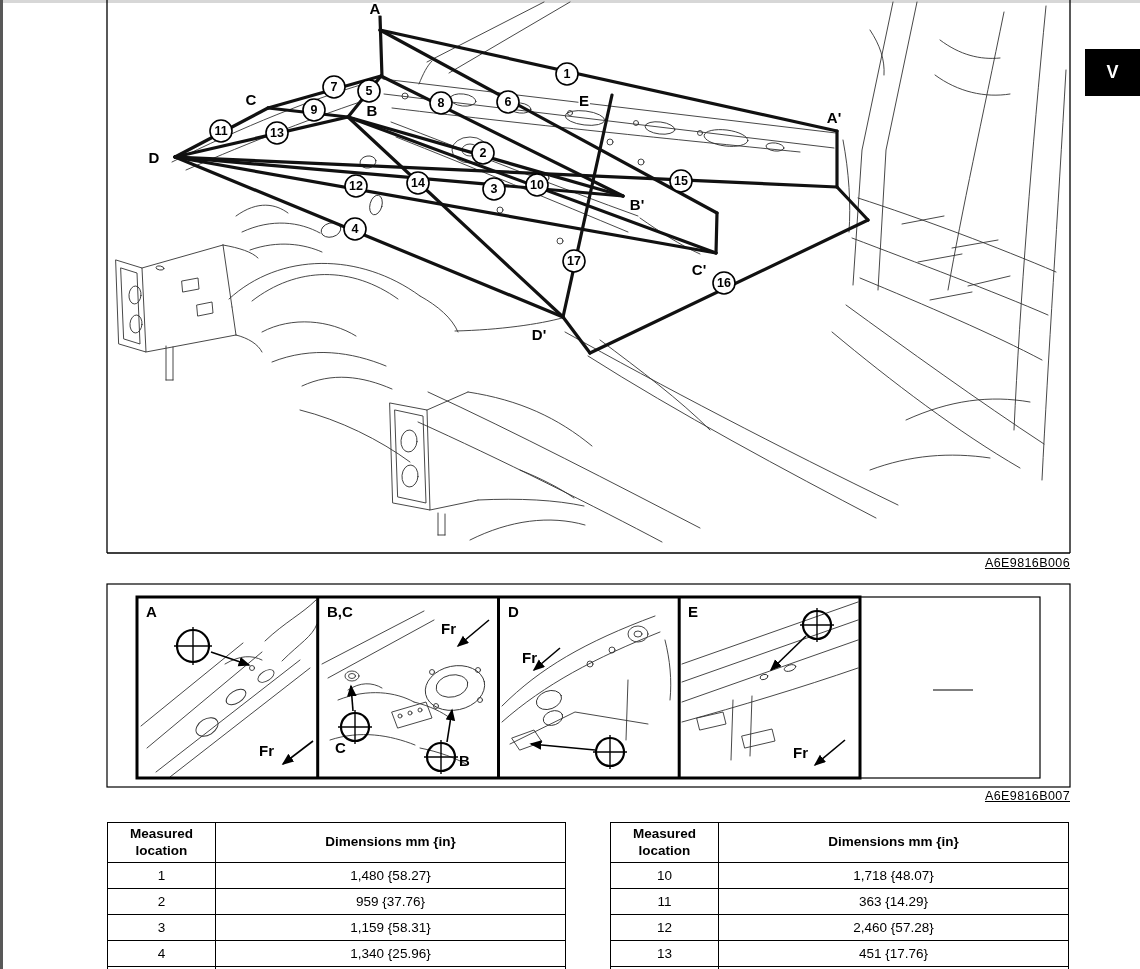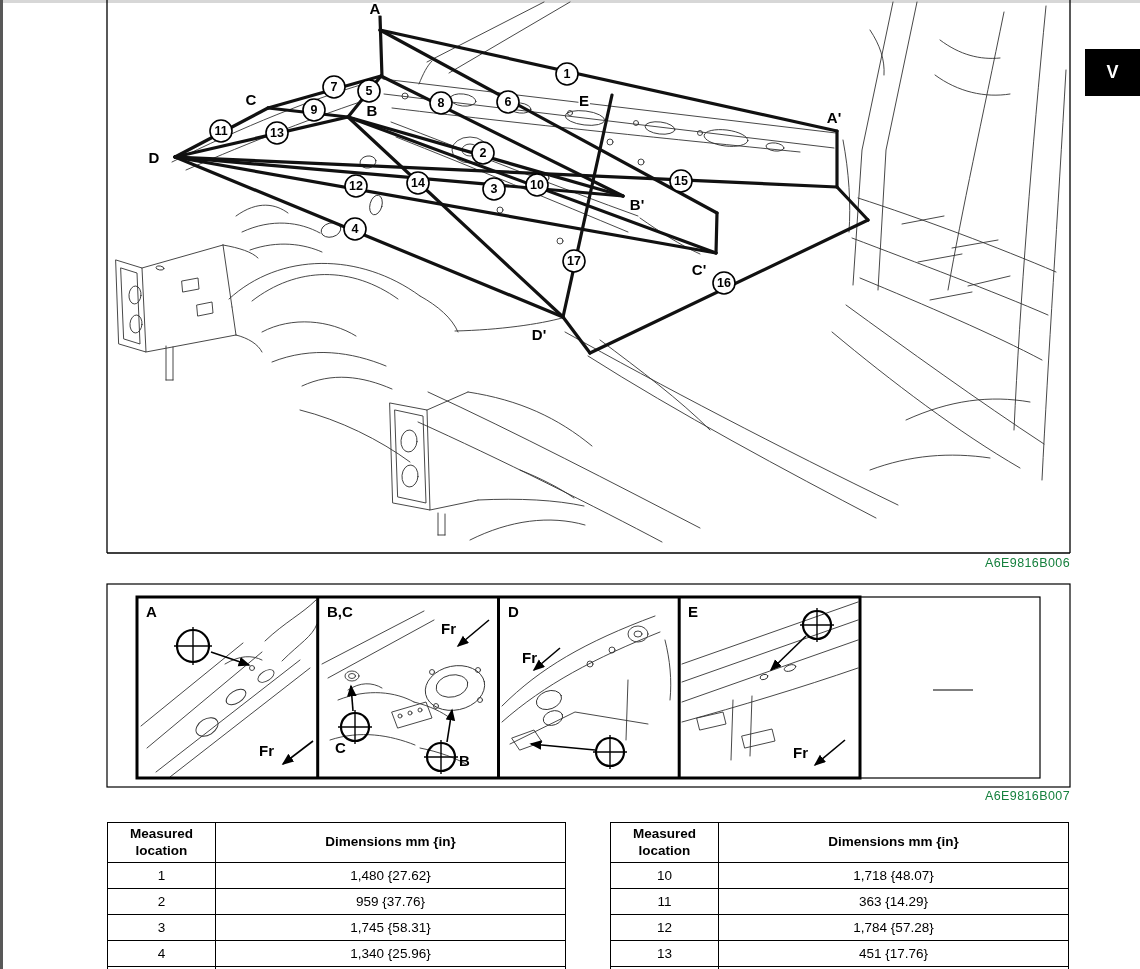--- a/index.html
+++ b/index.html
@@ -1,21 +1,21 @@
 <!DOCTYPE html>
 <html><head>
 <meta charset="utf-8">
 <style>
   html,body{margin:0;padding:0;background:#fff;}
   #page{position:relative;width:1140px;height:969px;overflow:hidden;background:#fff;
         font-family:"Liberation Sans",sans-serif;color:#000;}
   .edge-top{position:absolute;left:0;top:0;width:1140px;height:3px;background:#d7d7d7;}
   .edge-left{position:absolute;left:0;top:0;width:3px;height:969px;background:#585858;}
   #fig-svg{position:absolute;left:0;top:0;}
-  .cap{position:absolute;right:70px;font-size:12.5px;letter-spacing:.4px;color:#15803d;}
+  .cap{position:absolute;right:70px;font-size:12.5px;letter-spacing:.4px;color:#000000;text-decoration:underline;}
   #cap1{top:556px;}
   #cap2{top:789px;}
   .vtab{position:absolute;left:1085px;top:49px;width:55px;height:47px;background:#000;
         color:#fff;font-weight:bold;font-size:18px;display:flex;align-items:center;justify-content:center;}
   .tbl{position:absolute;top:822px;}
   .tbl table{border-collapse:collapse;table-layout:fixed;width:459px;}
   .tbl th,.tbl td{border:1.5px solid #000;text-align:center;font-size:13.5px;
         padding:0;overflow:hidden;white-space:nowrap;}
   .tbl th{font-weight:bold;height:39px;line-height:1.25;white-space:normal;padding:0 6px;}
   .tbl td{height:25px;}
@@ -376,29 +376,29 @@
         </colgroup>
         <thead>
           <tr>
             <th>Measured location</th>
             <th>Dimensions mm {in}</th>
           </tr>
         </thead>
         <tbody>
           <tr>
             <td>1</td>
-            <td>1,480 {27.62}</td>
+            <td>1,480 {58.27}</td>
           </tr>
           <tr>
             <td>2</td>
             <td>959 {37.76}</td>
           </tr>
           <tr>
             <td>3</td>
-            <td>1,745 {58.31}</td>
+            <td>1,159 {58.31}</td>
           </tr>
           <tr>
             <td>4</td>
             <td>1,340 {25.96}</td>
           </tr>
           <tr>
             <td>5</td>
             <td>452 {17.80}</td>
           </tr>
         </tbody>
@@ -420,21 +420,21 @@
           <tr>
             <td>10</td>
             <td>1,718 {48.07}</td>
           </tr>
           <tr>
             <td>11</td>
             <td>363 {14.29}</td>
           </tr>
           <tr>
             <td>12</td>
-            <td>1,784 {57.28}</td>
+            <td>2,460 {57.28}</td>
           </tr>
           <tr>
             <td>13</td>
             <td>451 {17.76}</td>
           </tr>
           <tr>
             <td>14</td>
             <td>1,230 {48.43}</td>
           </tr>
         </tbody>

